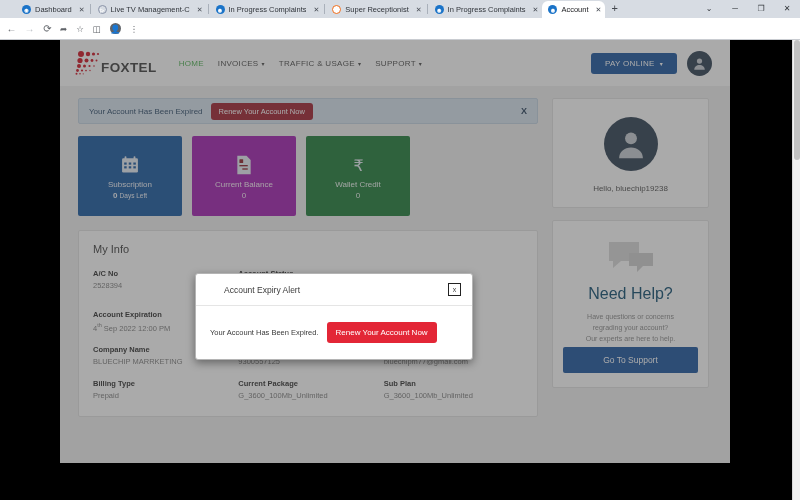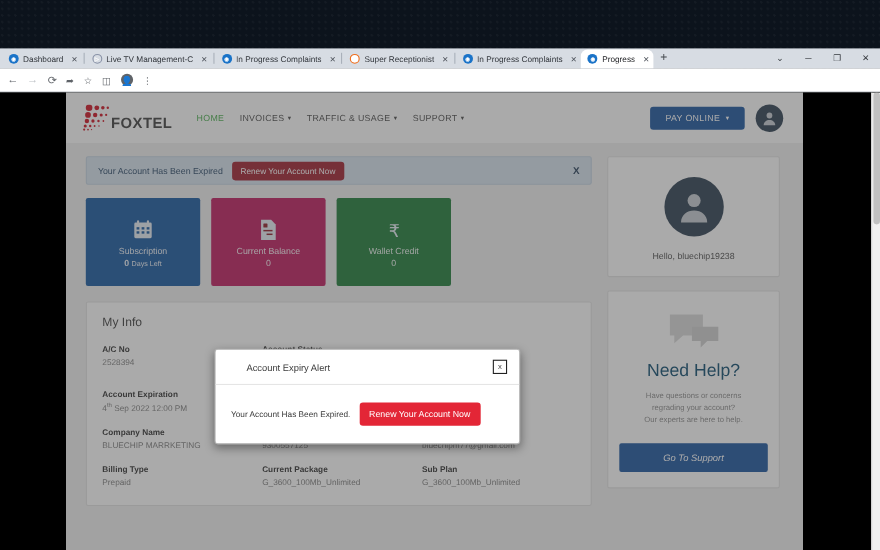--- a/index.html
+++ b/index.html
@@ -17,21 +17,21 @@
     background-size: 6px 6px;
   }
   
   #browser {
     position: absolute; left: 0; top: 0; width: 800px; height: 500px;
     display: flex; flex-direction: column;
   }
   
   .tabstrip {
     height: 18px; background: #d7dce3; display: flex; align-items: flex-end;
-    padding-left: 2px; position: relative; margin-top: 44px;
+    padding-left: 16px; position: relative;
   }
   .tab {
     height: 17px; display: flex; align-items: center; gap: 4px;
     padding: 0 4px 0 6px; font-size: 7.5px; color: #30343a;
     border-radius: 6px 6px 0 0; max-width: 118px; min-width: 60px;
     position: relative;
   }
   .tab.active { background: #fff; color: #202124; }
   .tab .favicon {
     width: 9px; height: 9px; border-radius: 50%; flex: 0 0 9px;
@@ -123,21 +123,21 @@
     border-radius: 3px;
   }
   .bar-x { margin-left: auto; font-size: 9px; font-weight: bold; color: #27405a; }
   .cards { display: flex; gap: 10px; margin-top: 12px; }
   .card {
     width: 104px; height: 80px; border-radius: 2px; color: #fff;
     display: flex; flex-direction: column; align-items: center;
     justify-content: center; gap: 2px;
   }
   .card.blue { background: #1657a0; }
-  .card.red { background: #be185d; }
+  .card.red { background: #a21caf; }
   .card.green { background: #1c7a37; }
   .card-ico { height: 26px; display: flex; align-items: center; justify-content: center; }
   .card-label { font-size: 8px; opacity: .92; }
   .card-val { font-size: 8px; opacity: .92; }
   .card-val b { font-weight: bold; }
   .card-val small { font-size: 6.5px; }
   .myinfo {
     margin-top: 14px; background: #fff; border: 1px solid #e2e2e2;
     border-radius: 2px; padding: 12px 14px 16px 14px; min-height: 186px;
   }
@@ -162,22 +162,22 @@
   .side-avatar {
     width: 54px; height: 54px; border-radius: 50%; background: #2c3e50;
     margin: 4px auto 0; display: flex; align-items: center; justify-content: center;
   }
   .hello { font-size: 8px; color: #4d4d4d; margin-top: 13px; }
   .side-card.help { margin-top: 12px; padding: 16px 10px 14px; }
   .chat-ico { height: 42px; display: flex; align-items: center; justify-content: center; }
   .help-title { font-size: 16px; color: #0c4a6e; margin-top: 6px; }
   .help-text { font-size: 7px; color: #8a8a8a; line-height: 1.55; margin-top: 9px; }
   .support-btn {
-    margin-top: 14px; background: #18539e; color: #fff; font-size: 8.5px;
-    padding: 8px 0; border-radius: 2px; font-style: italic;
+    margin-top: 2px; background: #18539e; color: #fff; font-size: 8.5px;
+    padding: 8px 0; border-radius: 2px;
   }
   
   .overlay {
     position: absolute; left: 60px; top: 0; width: 670px; height: 423px;
     background: rgba(70,70,70,.46);
   }
   .modal {
     position: absolute; left: 195px; top: 233px; width: 278px;
     background: #fff; border: 1px solid #b4b4b4; border-radius: 3px;
     box-shadow: 0 3px 9px rgba(0,0,0,.4);
@@ -248,21 +248,21 @@
     <div class="tabsep"></div>
 
     <div class="tab">
       <span class="favicon fav-blue">◉</span>
       <span class="ttl">In Progress Complaints</span>
       <span class="tclose">✕</span>
     </div>
 
     <div class="tab active">
       <span class="favicon fav-blue">◉</span>
-      <span class="ttl">Progress</span>
+      <span class="ttl">Account</span>
       <span class="tclose">✕</span>
     </div>
 
     <div class="newtab">+</div>
 
     <div class="wincontrols">
       <span>⌄</span>
       <span>─</span>
       <span>❐</span>
       <span>✕</span>

